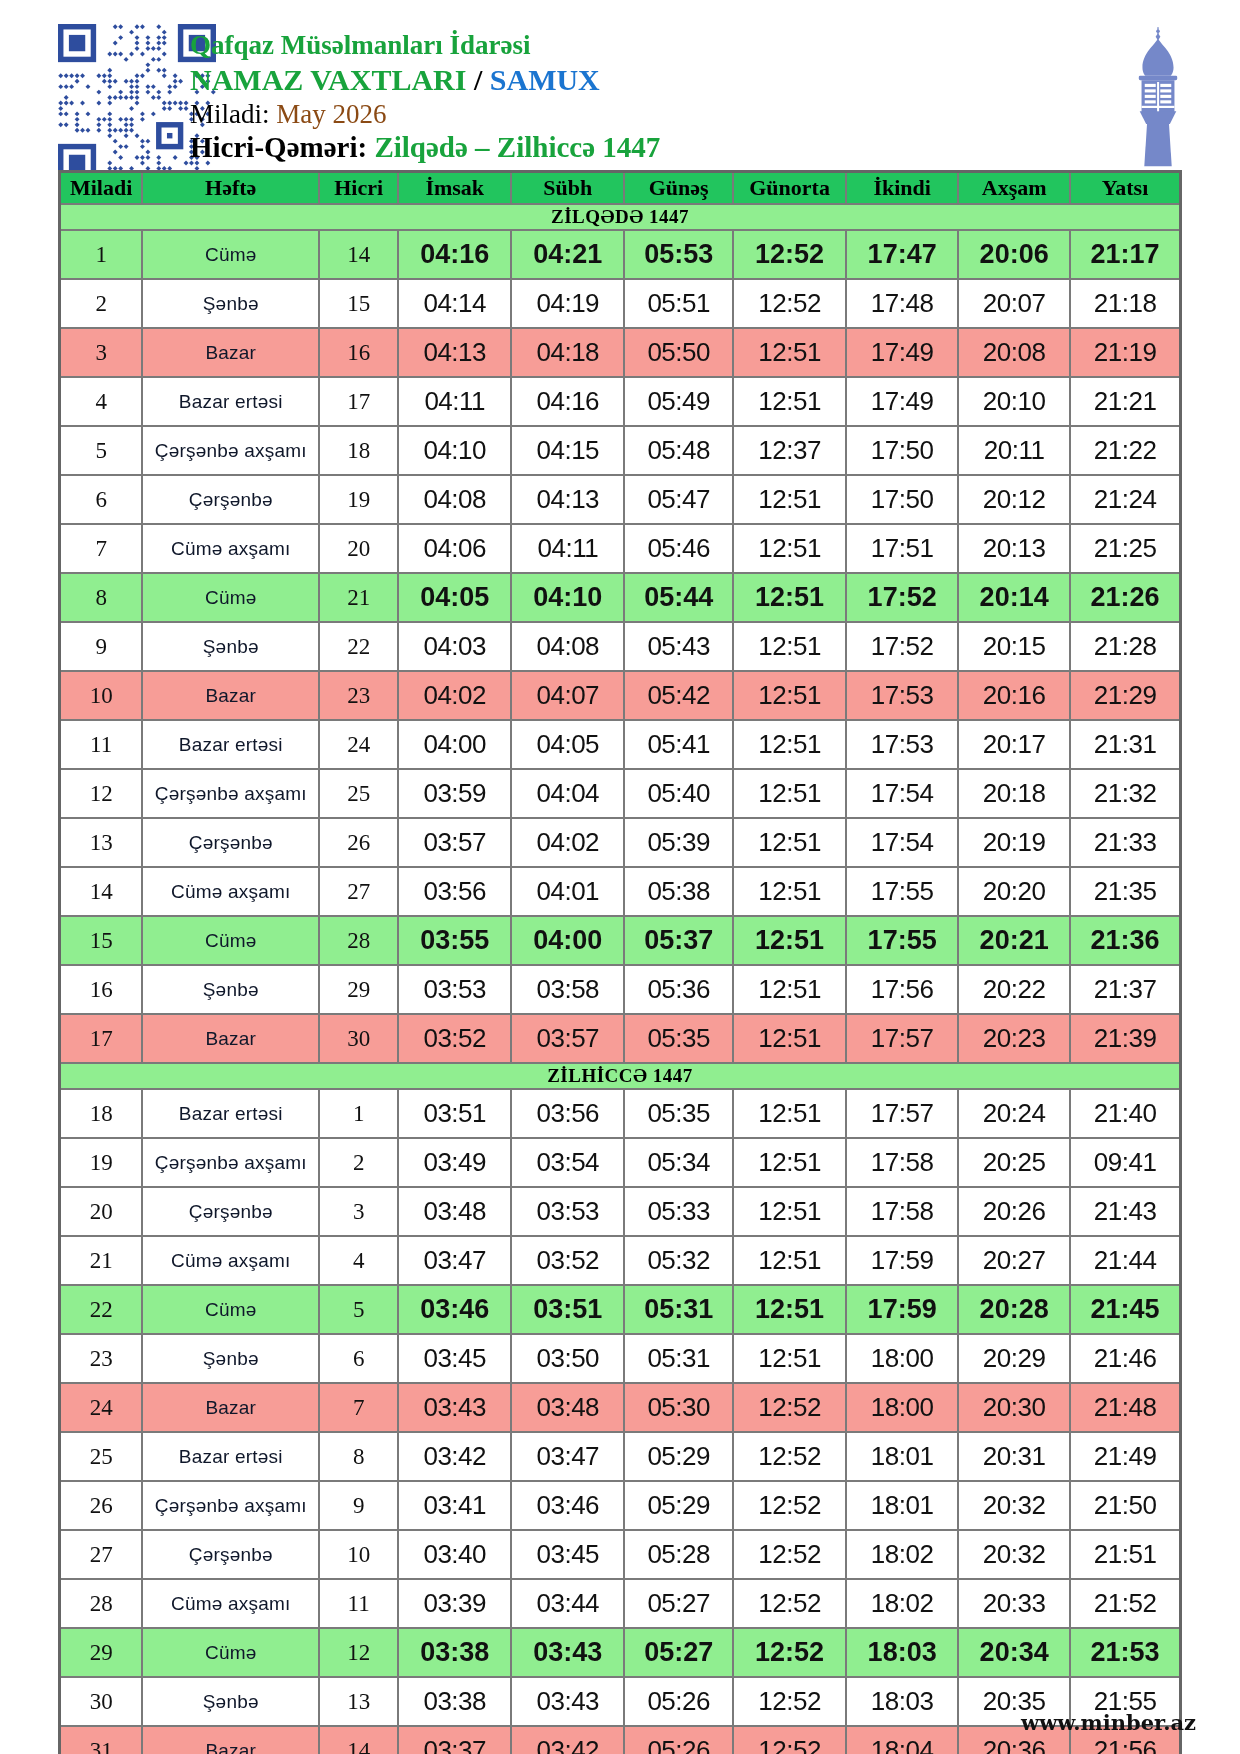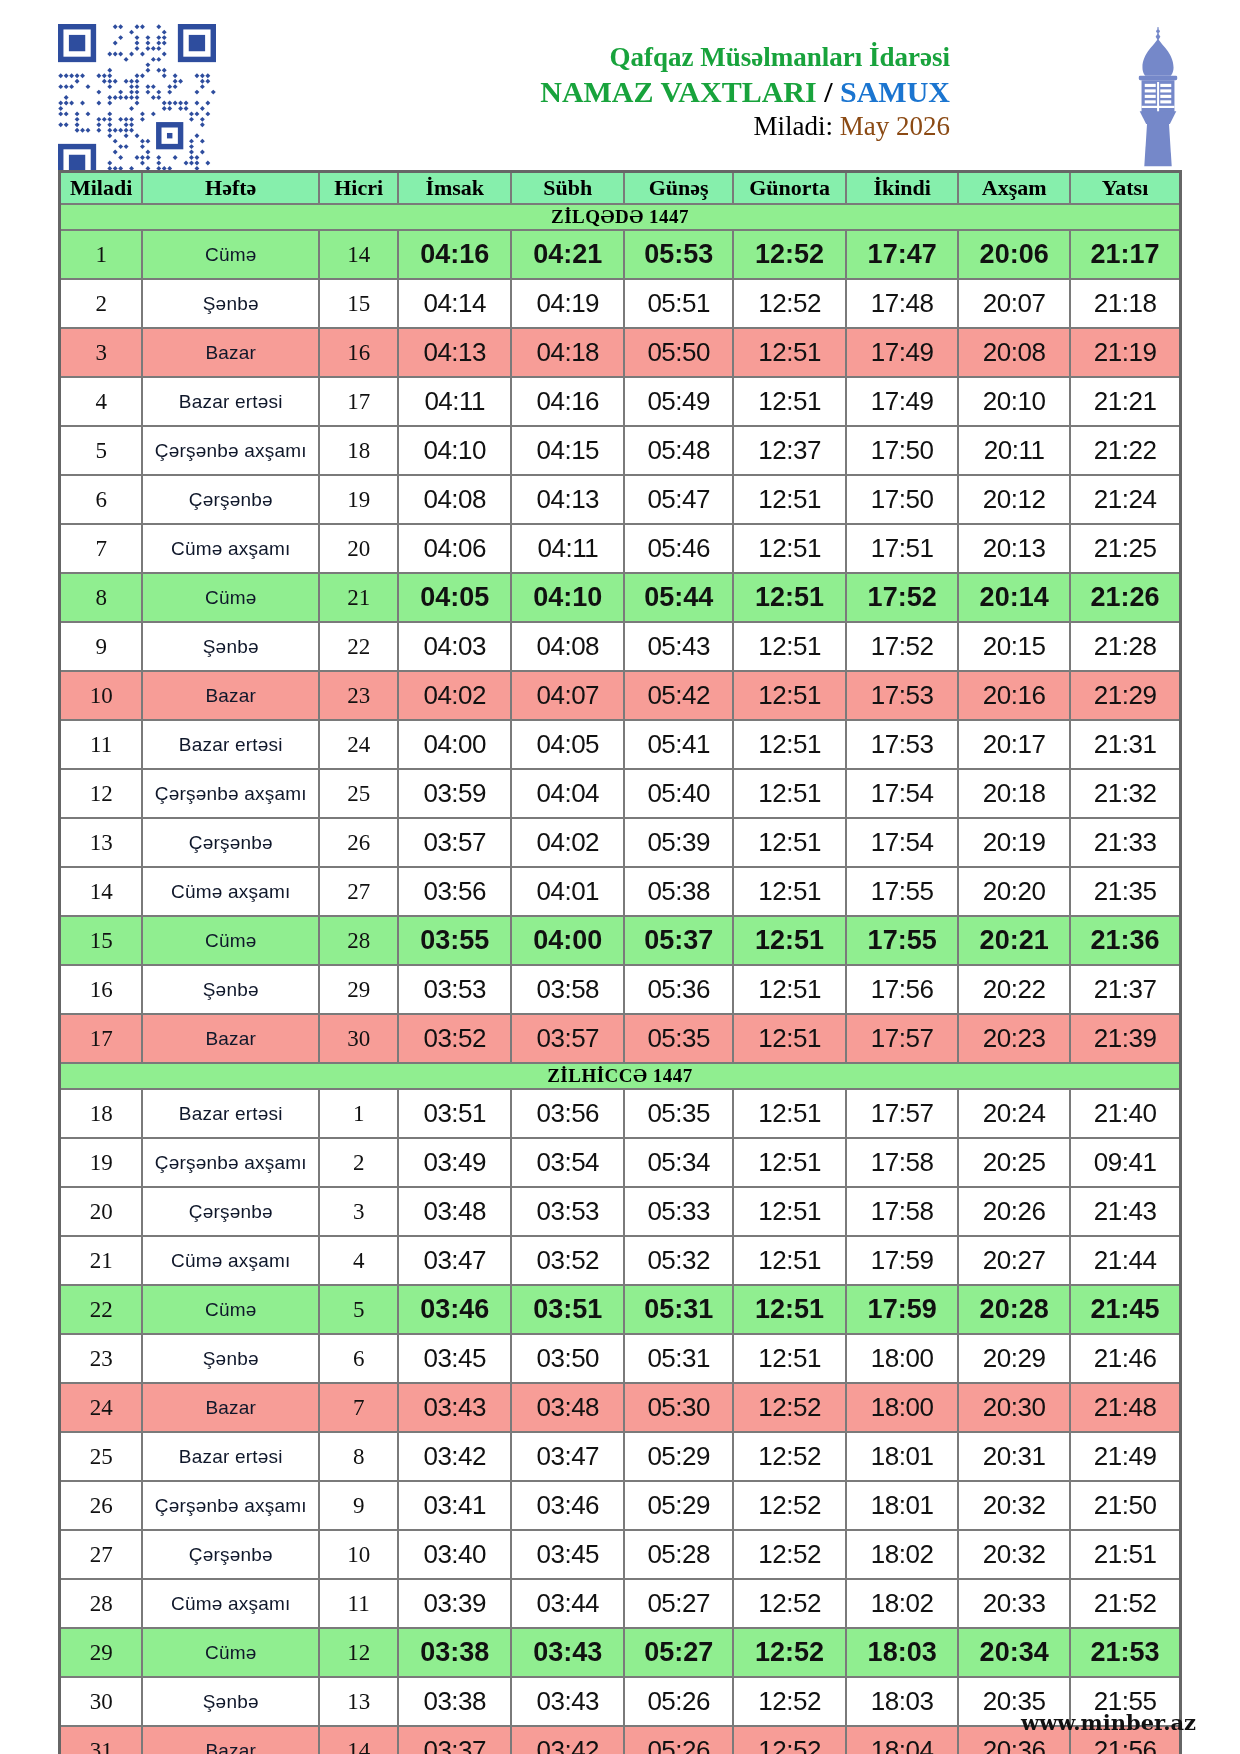--- a/index.html
+++ b/index.html
@@ -12,40 +12,40 @@
     --minaret-blue:#7588c9;
     --grid:#7a7a7a;
   }
   html,body{margin:0;padding:0;background:#fff;}
   .page{
     position:relative;width:1240px;height:1754px;background:#fff;
     font-family:"Liberation Serif",serif;overflow:hidden;
   }
   .qr{position:absolute;left:58px;top:24px;width:158px;height:158px;}
   .minaret{position:absolute;left:1126px;top:14px;width:64px;height:158px;}
-  .titles{position:absolute;left:190px;top:42px;width:760px;text-align:right;line-height:1.12;}
+  .titles{position:absolute;left:190px;top:30px;width:760px;text-align:left;line-height:1.12;}
   .t1{color:var(--title-green);font-size:27px;font-weight:bold;margin:0 0 3px 0;}
   .t2{font-size:30px;font-weight:bold;margin:0 0 2px 0;color:#000;}
   .t2 .g{color:var(--title-green);}
   .t2 .b{color:var(--loc-blue);}
   .t3{font-size:27px;font-weight:normal;margin:0 0 2px 0;color:#000;}
   .t3 .v{color:var(--month-brown);}
   .t4{font-size:29px;font-weight:bold;margin:0;color:#000;}
   .t4 .v{color:var(--title-green);}
 
   table.times{
     position:absolute;left:58px;top:170px;width:1124px;
     border-collapse:collapse;table-layout:fixed;
     border:3px solid #666;
   }
   table.times th,table.times td{
     border:2px solid var(--grid);text-align:center;vertical-align:middle;padding:0;
     overflow:hidden;white-space:nowrap;
   }
-  thead th{height:30px;font-size:22px;font-weight:bold;font-family:"Liberation Serif",serif;background:#86efac;color:#000;}
+  thead th{height:30px;font-size:22px;font-weight:bold;font-family:"Liberation Serif",serif;background:#22c55e;color:#000;}
   tr.section-row td{
     height:24px;background:var(--row-green);
     font-size:19px;font-weight:bold;letter-spacing:.5px;color:#000;
     font-family:"Liberation Serif",serif;
   }
   tr.data-row td{height:47px;background:#fff;}
   tr.data-row.friday td{background:var(--row-green);}
   tr.data-row.sunday td{background:var(--row-red);}
   td.num{font-family:"Liberation Serif",serif;font-size:23px;color:#111;}
   td.day{font-family:"Liberation Sans",sans-serif;font-size:19px;color:#0f172a;letter-spacing:.2px;}
@@ -317,20 +317,24 @@
     <div class="t1">Qafqaz Müsəlmanları İdarəsi</div>
     <div class="t2">
       <span class="g">NAMAZ VAXTLARI</span>
       <span>/</span>
       <span class="b">SAMUX</span>
     </div>
     <div class="t3">
       <span>Miladi:</span>
       <span class="v">May 2026</span>
     </div>
+    <div class="t4">
+      <span>Hicri-Qəməri:</span>
+      <span class="v">Zilqədə – Zilhiccə 1447</span>
+    </div>
   </div>
 
   <table class="times">
     <thead>
       <tr id="cols-row">
           <th style="width: 7.3%;">Miladi</th>
           <th style="width: 15.9%;">Həftə</th>
           <th style="width: 7%;">Hicri</th>
           <th style="width: 10.1%;">İmsak</th>
           <th style="width: 10.1%;">Sübh</th>

